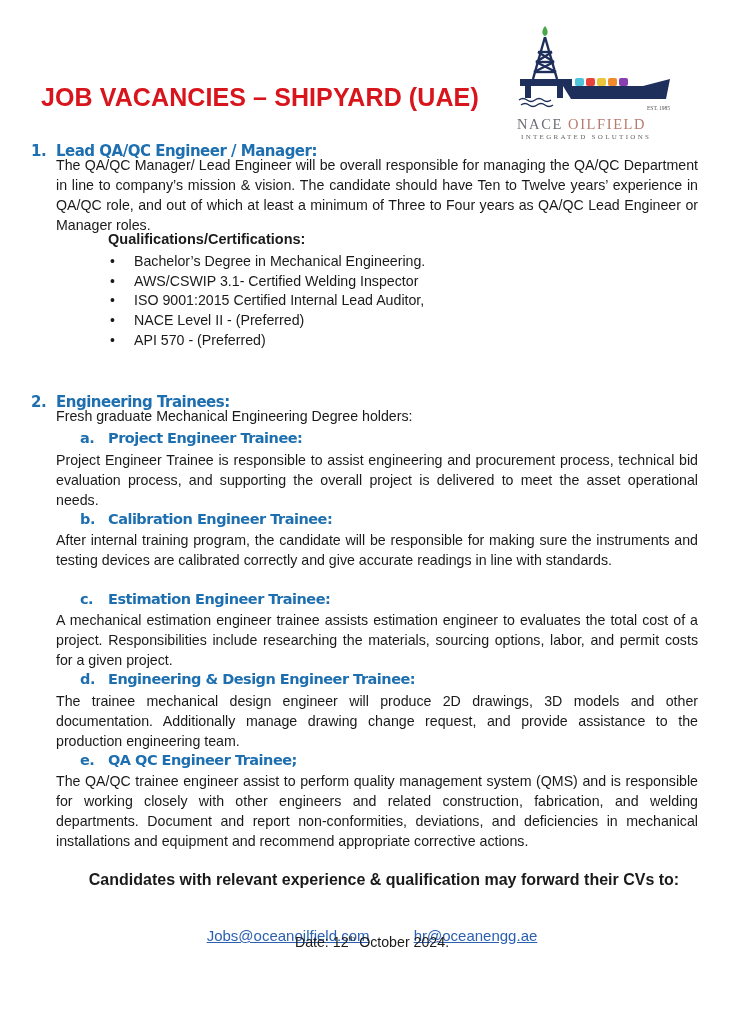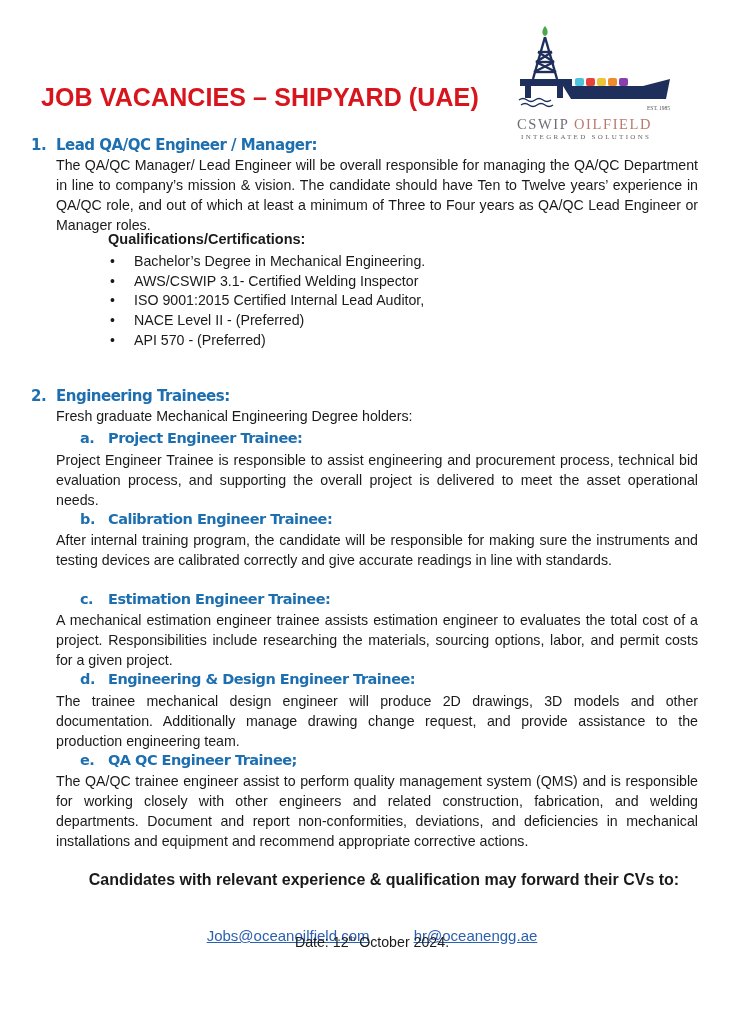--- a/index.html
+++ b/index.html
@@ -5,21 +5,21 @@
   html, body { margin: 0; padding: 0; background: #ffffff; }
   body { width: 744px; height: 1024px; position: relative; overflow: hidden; font-family: "Liberation Sans", sans-serif; color: #1a1a1a; }
   .title { position: absolute; left: 41px; top: 83px; font-size: 25px; font-weight: bold; color: #d8141c; letter-spacing: 0.1px; }
   .logo { position: absolute; left: 505px; top: 22px; width: 200px; height: 120px; }
   .logo .name { position: absolute; left: 12px; top: 94px; font-family: "Liberation Serif", serif; font-size: 14.5px; letter-spacing: 1.6px; white-space: nowrap; }
   .logo .name .ocean { color: #6e6e78; }
   .logo .name .oilfield { color: #b87a6e; }
   .logo .sub { position: absolute; left: 16px; top: 111px; font-family: "Liberation Serif", serif; font-size: 7px; letter-spacing: 2.3px; color: #666; white-space: nowrap; }
   .logo .est { position: absolute; left: 142px; top: 83px; font-family: "Liberation Serif", serif; font-size: 5.5px; color: #555; }
 
-  .h1 { position: absolute; left: 31px; font-size: 15px; font-weight: bold; color: #1e6fb0; font-family: "DejaVu Sans", sans-serif; letter-spacing: -0.5px; }
+  .h1 { position: absolute; left: 31px; font-size: 15px; font-weight: bold; color: #1e6fb0; font-family: "DejaVu Sans", sans-serif; letter-spacing: -0.5px; margin-top: 6px; }
   .h1 .num { display: inline-block; width: 25px; }
   .h2 { position: absolute; left: 80px; font-size: 14.5px; font-weight: bold; color: #1e6fb0; font-family: "DejaVu Sans", sans-serif; letter-spacing: -0.5px; }
   .h2 .num { display: inline-block; width: 28px; }
   .para { position: absolute; left: 56px; width: 642px; font-size: 14.2px; line-height: 20px; text-align: justify; }
   .line { position: absolute; left: 56px; font-size: 14.2px; }
   .qual-title { position: absolute; left: 108px; top: 231px; font-size: 14.5px; font-weight: bold; text-align: right; }
   .bullets { position: absolute; left: 110px; top: 252px; margin: 0; padding: 0; list-style: none; }
   .bullets li { font-size: 14.2px; height: 19.7px; line-height: 19.7px; white-space: nowrap; }
   .bullets li .dot { display: inline-block; width: 24px; font-size: 14px; }
   .cta { position: absolute; left: 12px; width: 744px; top: 871px; text-align: center; font-size: 16px; font-weight: bold; }
@@ -59,21 +59,21 @@
     <rect x="92" y="56" width="9" height="8" rx="2" fill="#e9c53a"></rect>
     <rect x="103" y="56" width="9" height="8" rx="2" fill="#f08a2b"></rect>
     <rect x="114" y="56" width="9" height="8" rx="2" fill="#8a3fb0"></rect>
 
     <path d="M58 64 L138 64 L165 57 L161 77 L66 77 Z" fill="#1e2f5c"></path>
 
     <path d="M14 78 q4 -3 8 0 q4 3 8 0 q4 -3 8 0 q4 3 8 0" stroke="#1e2f5c" stroke-width="1.4" fill="none"></path>
     <path d="M16 83 q4 -3 8 0 q4 3 8 0 q4 -3 8 0 q4 3 8 0" stroke="#1e2f5c" stroke-width="1.4" fill="none"></path>
   </svg>
   <div class="est">EST. 1985</div>
-  <div class="name"><span class="ocean">CSWIP</span> <span class="oilfield">OILFIELD</span></div>
+  <div class="name"><span class="ocean">NACE</span> <span class="oilfield">OILFIELD</span></div>
   <div class="sub">INTEGRATED SOLUTIONS</div>
 </div>
 
 <div class="h1" style="top:136px;"><span class="num">1.</span><span>Lead QA/QC Engineer / Manager:</span></div>
 <div class="para" style="top:155px;">The QA/QC Manager/ Lead Engineer will be overall responsible for managing the QA/QC Department in line to company’s mission &amp; vision. The candidate should have Ten to Twelve years’ experience in QA/QC role, and out of which at least a minimum of Three to Four years as QA/QC Lead Engineer or Manager roles.</div>
 <div class="qual-title">Qualifications/Certifications:</div>
 <ul class="bullets">
   <li><span class="dot">•</span><span>Bachelor’s Degree in Mechanical Engineering.</span></li>
   <li><span class="dot">•</span><span>AWS/CSWIP 3.1- Certified Welding Inspector</span></li>
   <li><span class="dot">•</span><span>ISO 9001:2015 Certified Internal Lead Auditor,</span></li>

